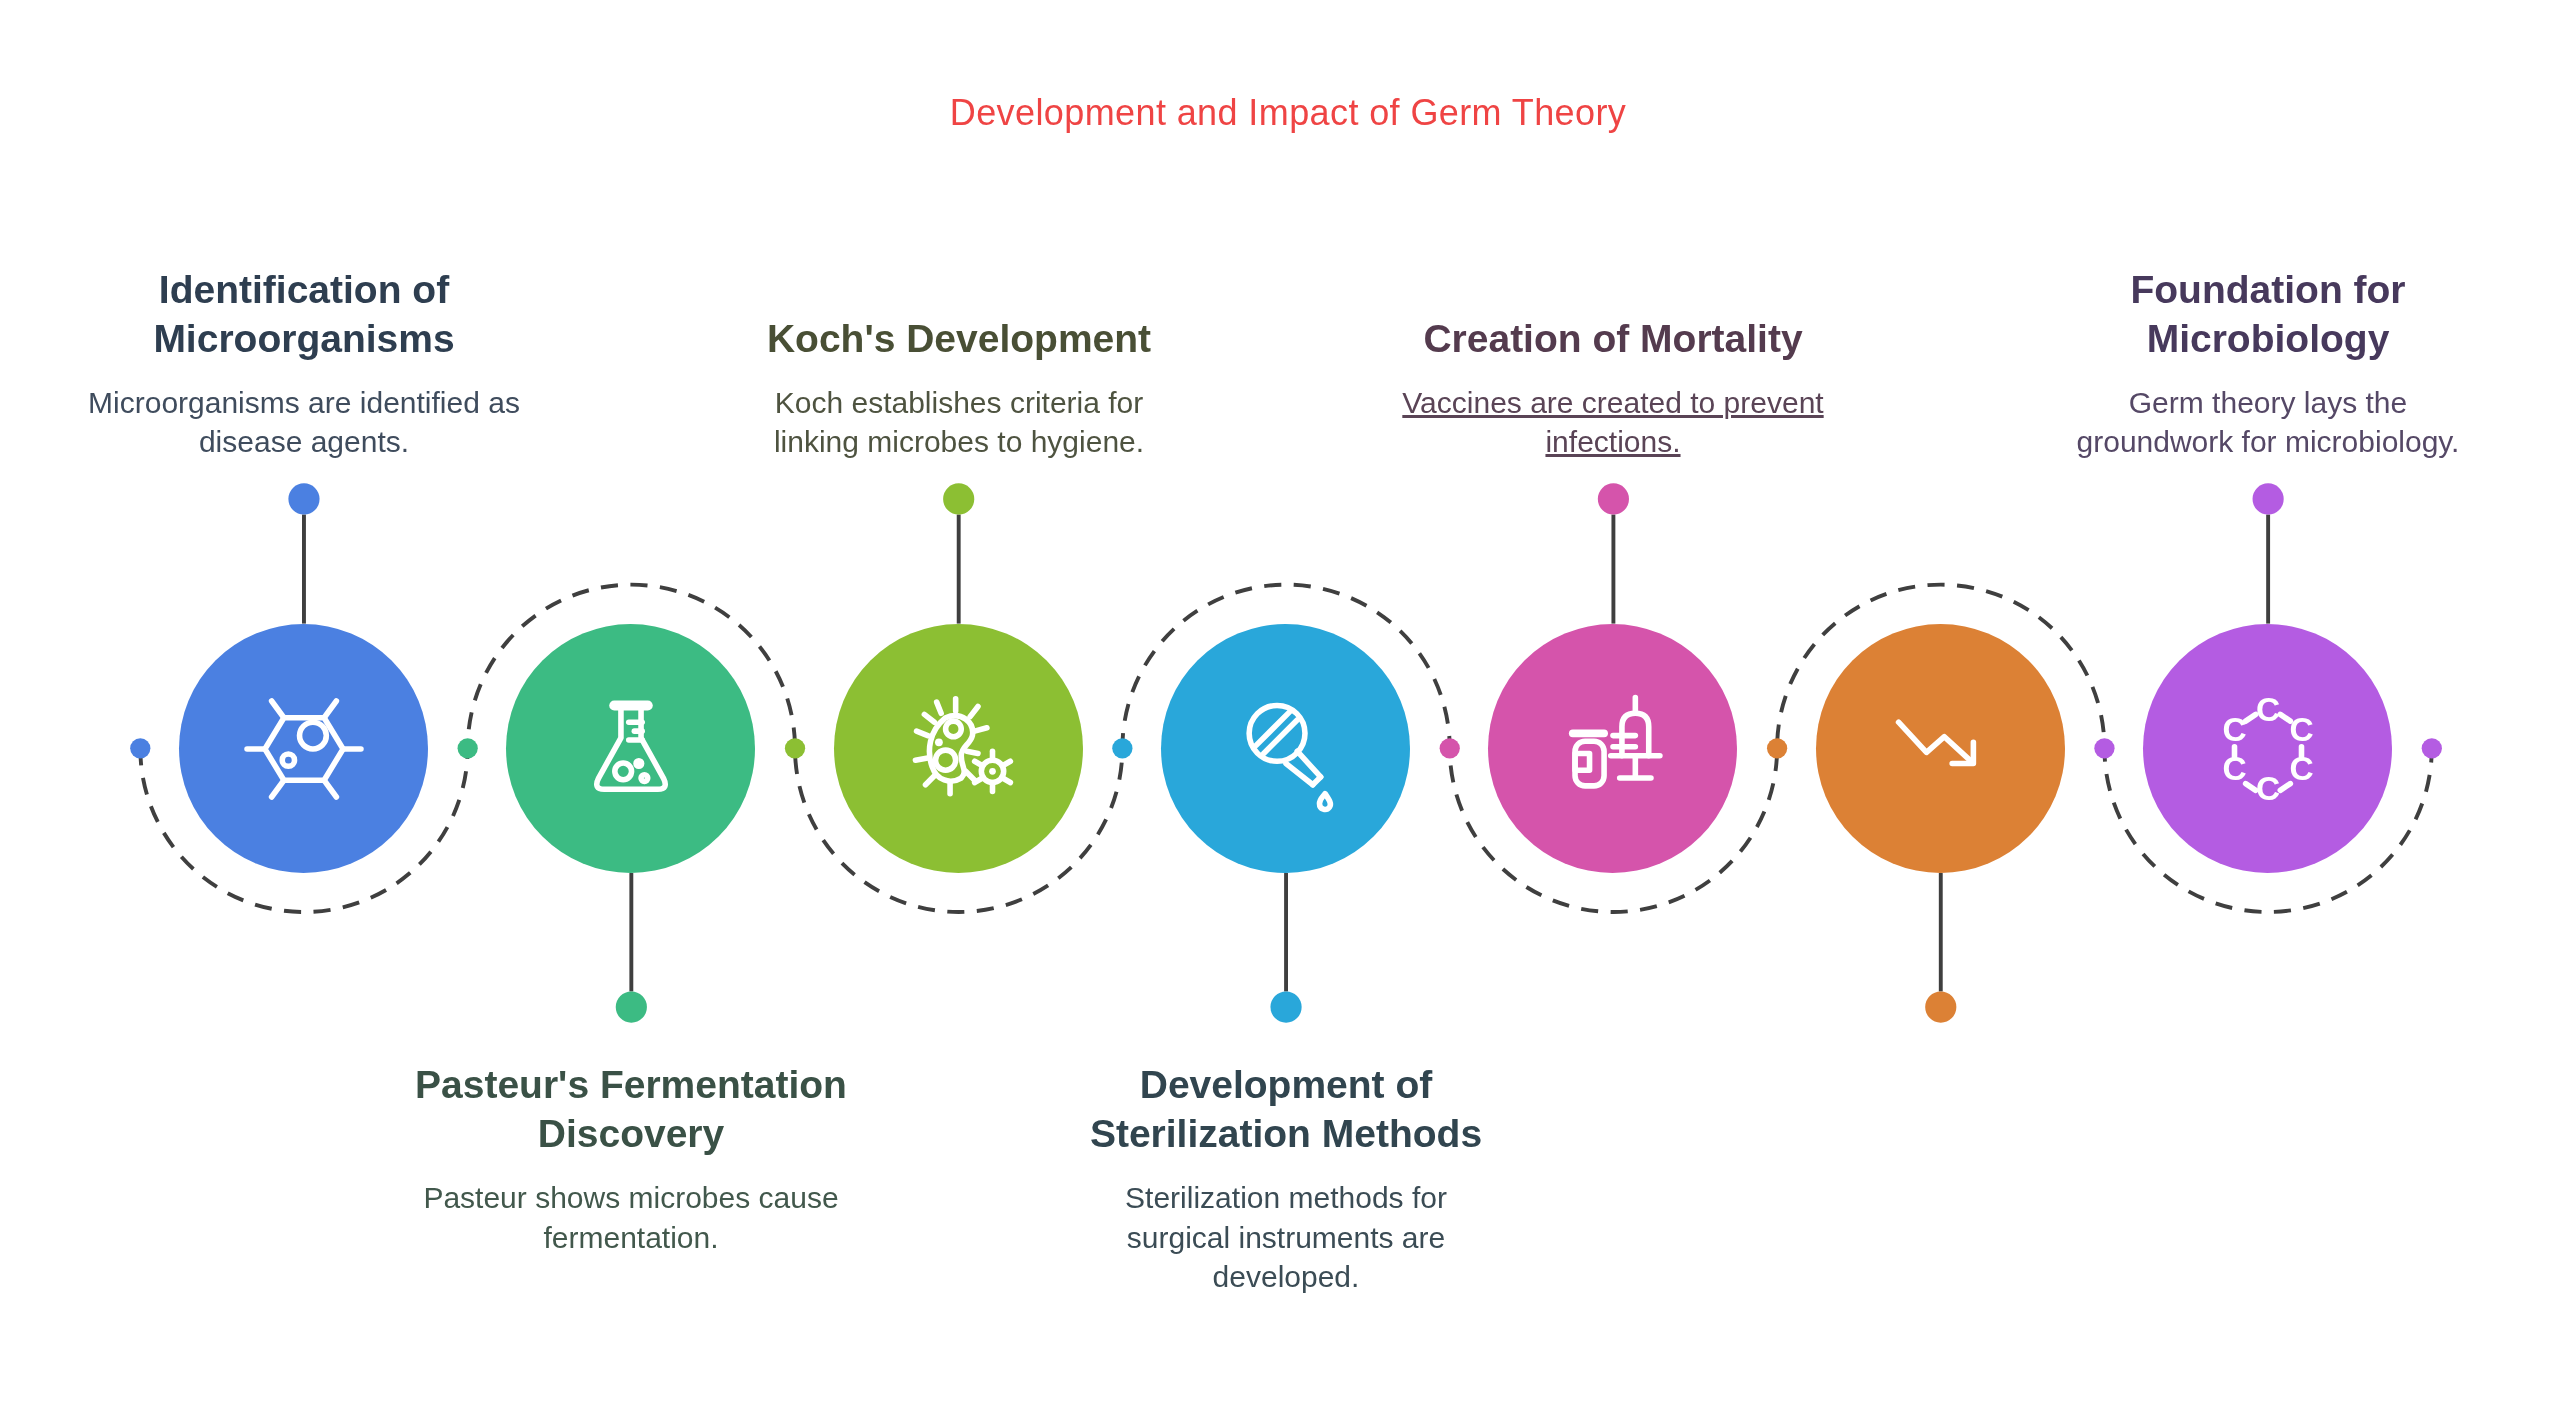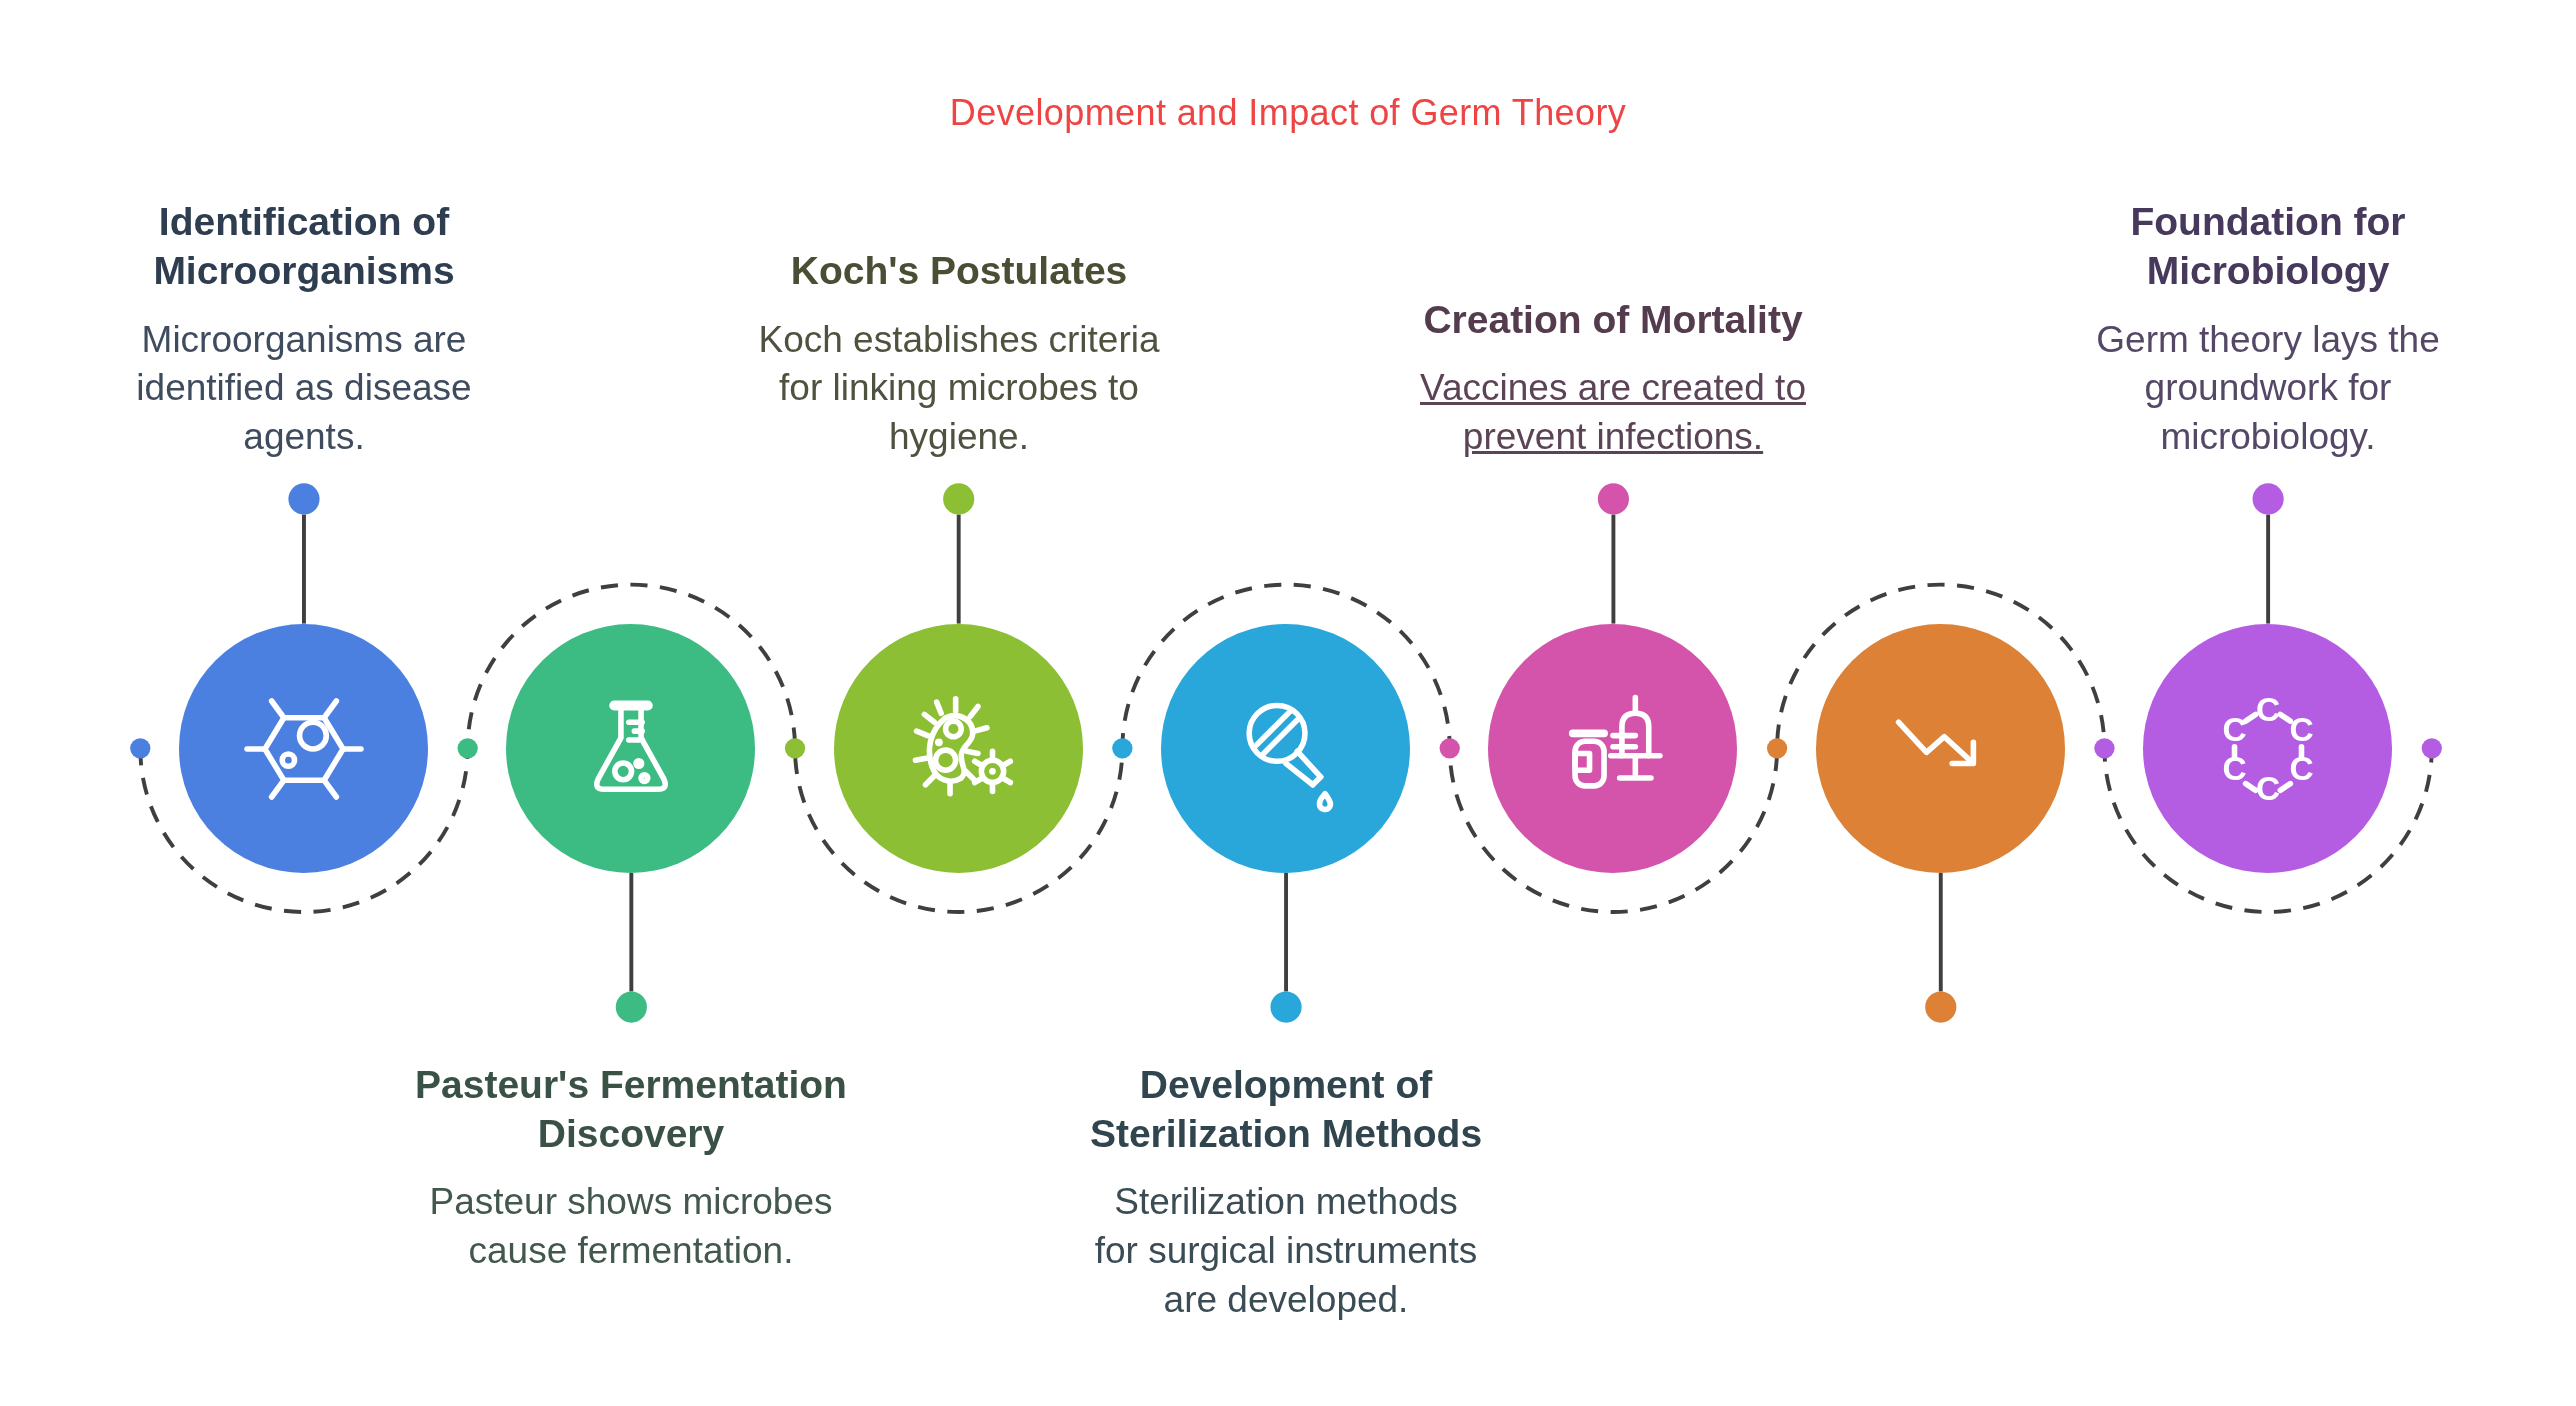--- a/index.html
+++ b/index.html
@@ -10,21 +10,21 @@
   #connector-svg{position:absolute;left:0;top:0;width:2576px;height:1407px;}
   .circle{position:absolute;top:624px;width:249px;height:249px;border-radius:50%;
           left:calc(var(--cx) - 125px);background:var(--accent);
           display:flex;align-items:center;justify-content:center;}
   .circle svg{width:134px;height:134px;}
   .icon-stroke{fill:none;stroke:#ffffff;stroke-width:5;stroke-linecap:round;stroke-linejoin:round;}
   .label{position:absolute;width:514px;left:calc(var(--cx) - 257px);text-align:center;}
   .label-top{bottom:945px;}
   .label-bottom{top:1060px;}
   .step-title{font-size:39px;font-weight:700;line-height:1.26;color:var(--title-color);margin:0 auto;}
-  .step-desc{font-size:37px;font-weight:400;line-height:1.32;color:var(--desc-color);margin:20px auto 0;}
+  .step-desc{font-size:30px;font-weight:400;line-height:1.32;color:var(--desc-color);margin:20px auto 0;}
   .s0{--cx:304px;}  .s1{--cx:631px;}  .s2{--cx:959px;} .s3{--cx:1286px;}
   .s4{--cx:1613px;} .s5{--cx:1941px;} .s6{--cx:2268px;}
   .t0{max-width:374px;} .t1{max-width:468px;} .t2{max-width:468px;} .t3{max-width:452px;}
   .t4{max-width:468px;} .t5{max-width:405px;} .t6{max-width:343px;}
   .d0{max-width:436px;} .d1{max-width:436px;} .d2{max-width:444px;} .d3{max-width:390px;}
   .d4{max-width:468px;text-decoration:underline;} .d5{max-width:468px;} .d6{max-width:421px;}
 </style>
 </head>
 <body>
 
@@ -114,21 +114,21 @@
       <circle cx="90" cy="80" r="3" fill="#ffffff"></circle>
       <line class="icon-stroke" x1="90" y1="70" x2="90" y2="62"></line>
       <line class="icon-stroke" x1="99" y1="75" x2="106" y2="71"></line>
       <line class="icon-stroke" x1="99" y1="86" x2="106" y2="90"></line>
       <line class="icon-stroke" x1="90" y1="90" x2="90" y2="98"></line>
       <line class="icon-stroke" x1="81" y1="86" x2="74" y2="90"></line>
       <line class="icon-stroke" x1="81" y1="75" x2="74" y2="71"></line>
     </svg>
   </div>
   <div class="label label-top s2" style="--accent: #8cbf33; --title-color: #494f35; --desc-color: #4e5340;">
-    <div class="step-title t2">Koch's Postulates</div>
+    <div class="step-title t2">Koch's Development</div>
     <div class="step-desc d2">Koch establishes criteria for linking microbes to hygiene.</div>
   </div>
 
   <div class="circle s3" style="--accent: #29a7da; --title-color: #31454f; --desc-color: #3b4c55;">
     <svg viewBox="0 0 120 120">
       <circle class="icon-stroke" cx="52" cy="46" r="25"></circle>
       <line class="icon-stroke" x1="33" y1="57" x2="63" y2="27"></line>
       <line class="icon-stroke" x1="40" y1="64" x2="70" y2="34"></line>
       <line class="icon-stroke" x1="70" y1="62" x2="91" y2="85"></line>
       <line class="icon-stroke" x1="60" y1="73" x2="84" y2="92"></line>

